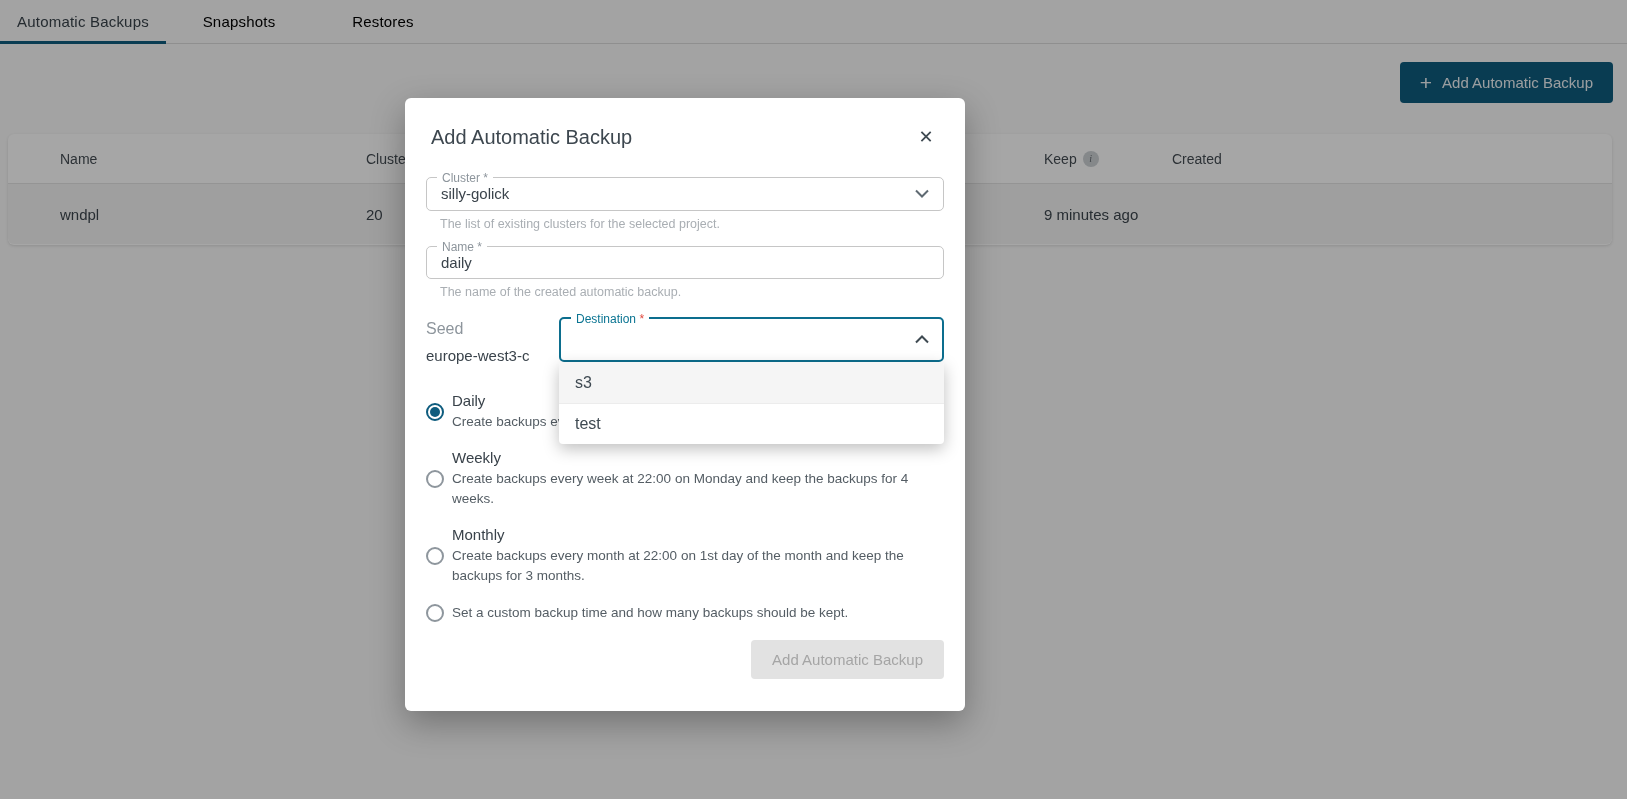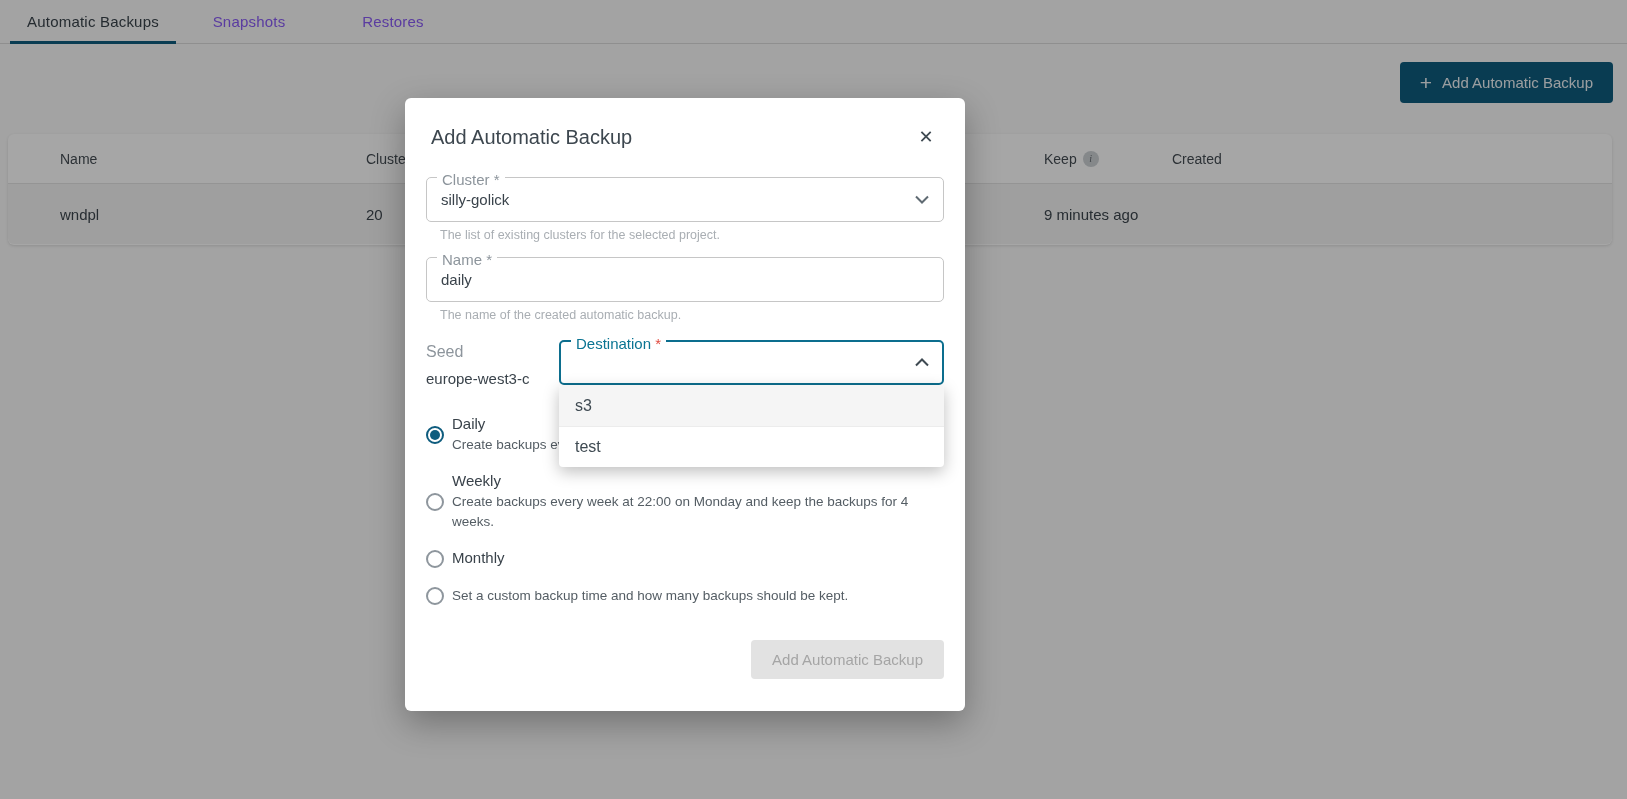--- a/index.html
+++ b/index.html
@@ -8,25 +8,25 @@
     font-family: "Liberation Sans", sans-serif;
     background:#fafafa;
     position:relative;
     overflow:hidden;
     color:#3c454e;
   }
 
   
   .tabbar {
     height:44px; background:#fafafa; border-bottom:1px solid #dcdcdc;
-    display:flex; padding-left:10px; position:relative;
+    display:flex; position:relative;
   }
   .tab {
     display:flex; align-items:center; justify-content:center;
-    font-size:15px; color:#8b5cf6; position:relative; cursor:pointer;
+    font-size:15px; color:#000000; position:relative; cursor:pointer;
     letter-spacing:.2px;
   }
   .tab-1{ width:166px; } .tab-2{ width:146px; } .tab-3{ width:142px; }
   .tab.active{ color:#39434b; }
   .tab.active::after{
     content:''; position:absolute; left:0; right:0; bottom:-1px; height:3px;
     background:#0e5c7e;
   }
 
   .toolbar { position:relative; height:90px; }
@@ -74,21 +74,21 @@
     background:none; border:none; font-size:18px; color:#3f4a52; cursor:pointer;
     display:flex; align-items:center; justify-content:center; font-family:inherit;
   }
 
   .mfield {
     height:45px; border:1px solid #c6c6c6; border-radius:5px; position:relative;
     display:flex; align-items:center; padding:0 14px; background:#fff;
   }
   .flabel {
     position:absolute; top:-7px; left:10px; background:#fff; padding:0 5px;
-    font-size:15px; color:#8d959c; white-space:nowrap;
+    font-size:12px; color:#8d959c; white-space:nowrap;
   }
   .fvalue { font-size:15px; color:#3a434b; }
   .chev { margin-left:auto; flex:none; }
   .helper { font-size:12.5px; color:#a9aeb3; margin:6px 0 15px 14px; }
 
   .row2 { display:flex; align-items:flex-start; margin-top:3px; }
   .seed-block { width:133px; flex:none; padding-top:3px; }
   .seed-label { font-size:16px; color:#8d959c; margin-bottom:9px; }
   .seed-value { font-size:15px; color:#3a434b; }
 
@@ -226,20 +226,21 @@
       <span class="radio"></span>
       <span>
         <div class="r-title">Weekly</div>
         <div class="r-desc">Create backups every week at 22:00 on Monday and keep the backups for 4 weeks.</div>
       </span>
     </div>
     <div class="radio-row">
       <span class="radio"></span>
       <span>
         <div class="r-title">Monthly</div>
+        <div class="r-desc">Create backups every month at 22:00 on 1st day of the month and keep the backups for 3 months.</div>
       </span>
     </div>
     <div class="radio-row">
       <span class="radio"></span>
       <span>
         <div class="r-desc">Set a custom backup time and how many backups should be kept.</div>
       </span>
     </div>
   </div>
 

